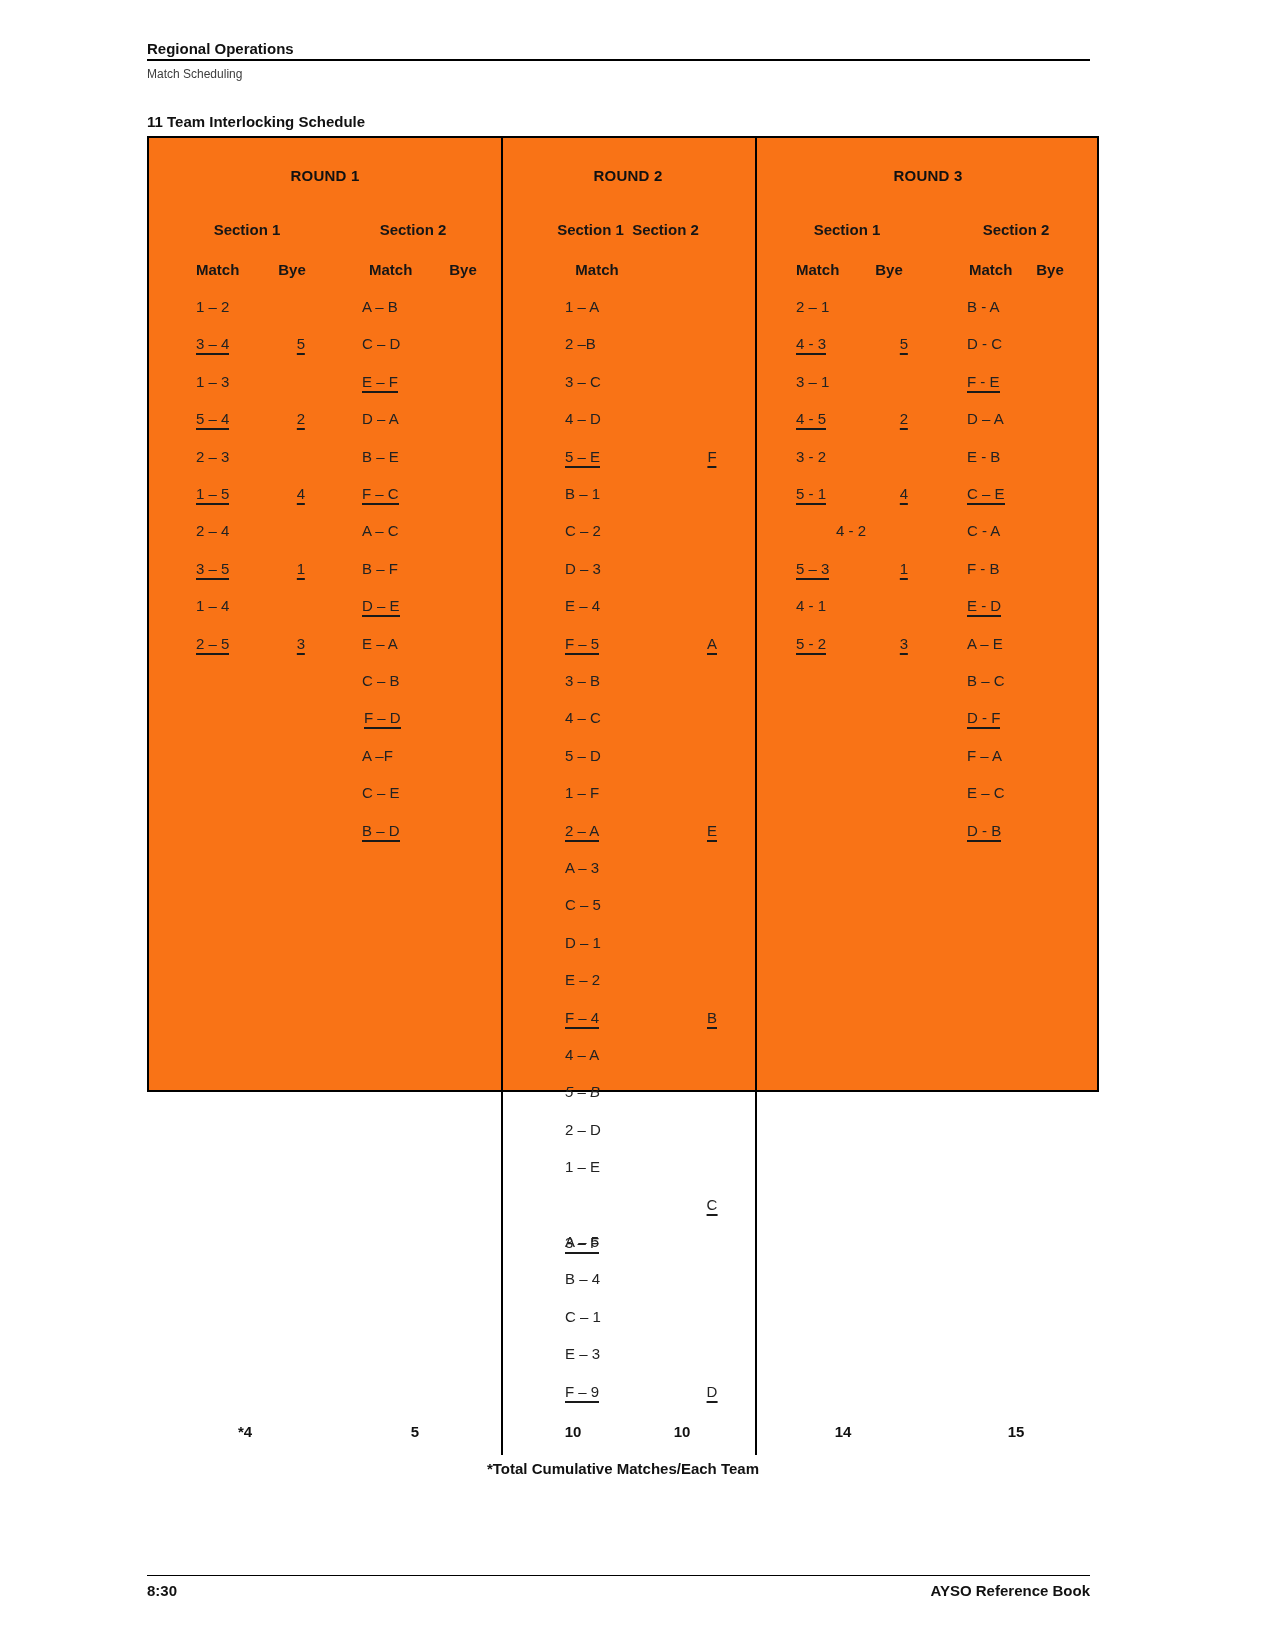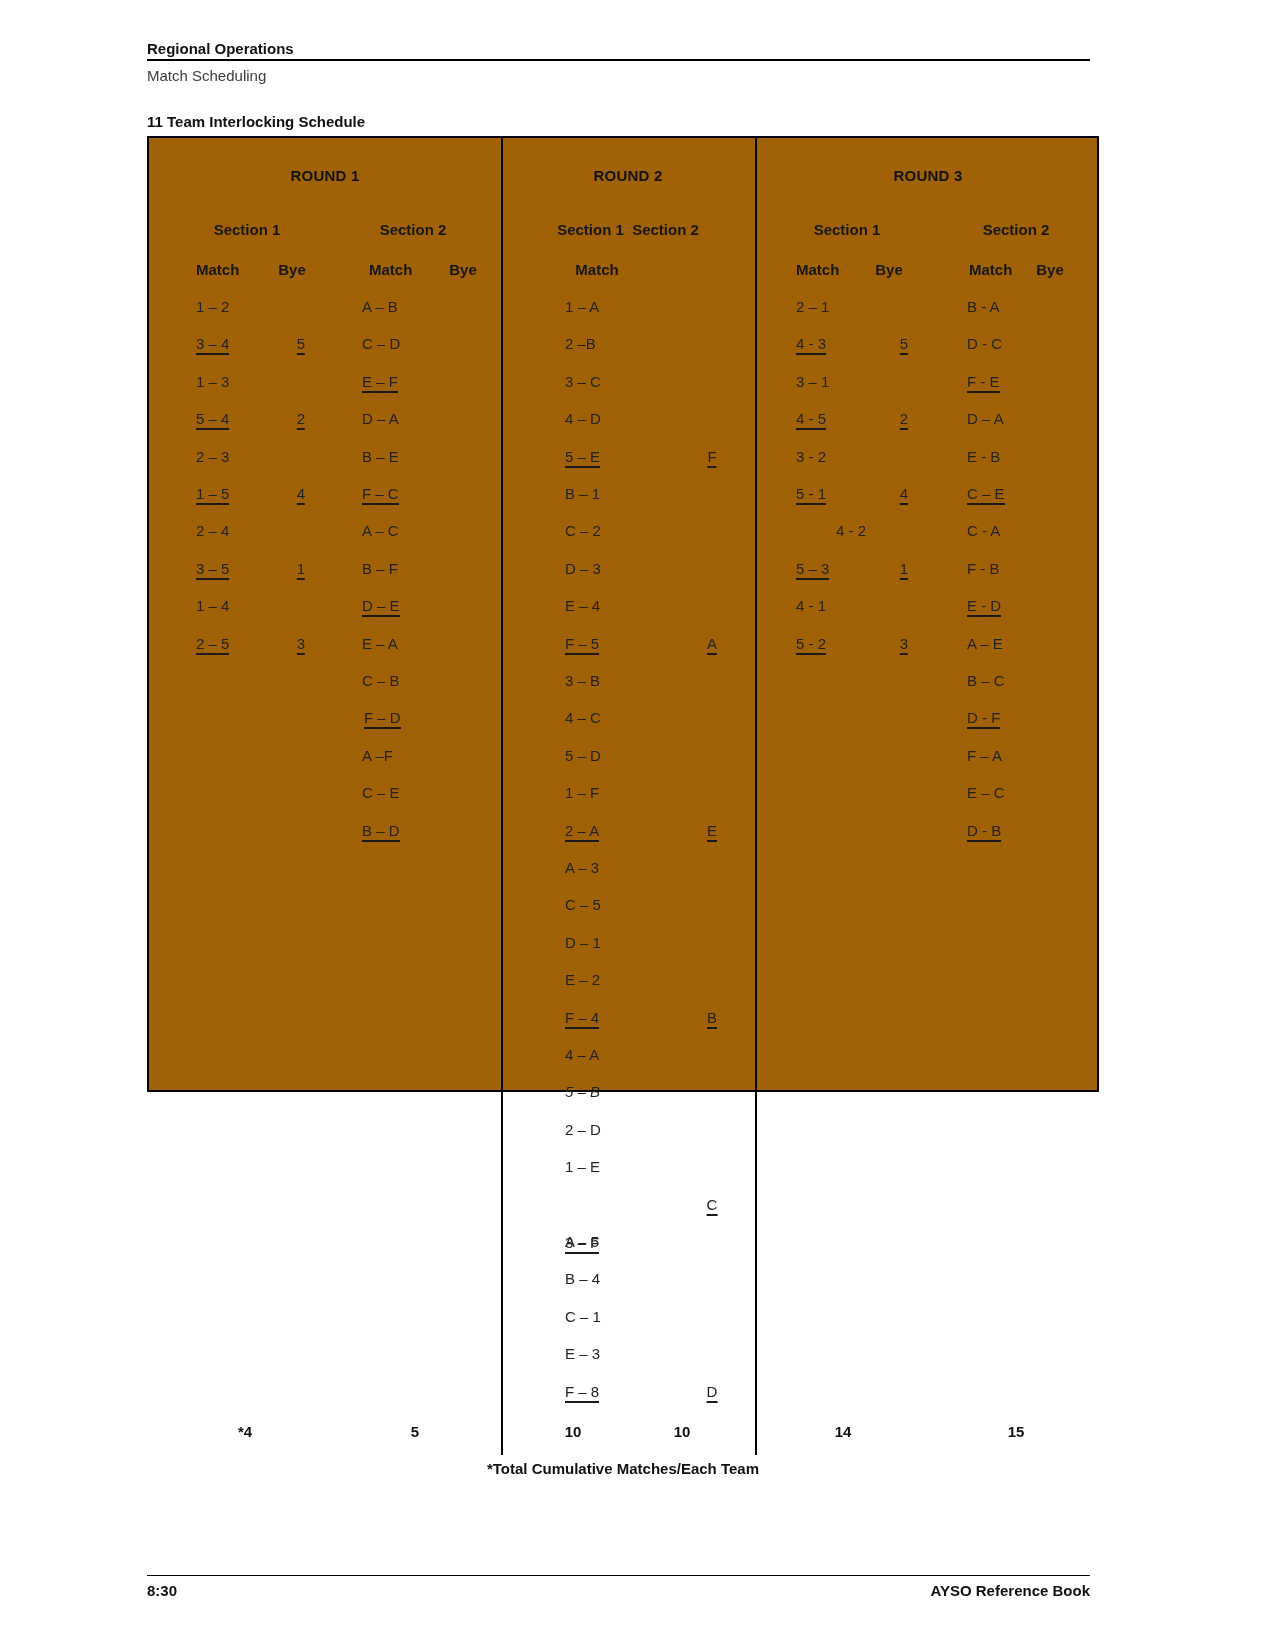--- a/index.html
+++ b/index.html
@@ -8,26 +8,26 @@
     font-family:"Liberation Sans", sans-serif; color:#1c1c1c; overflow:hidden;
     margin:0 auto;
   }
   .abs { position:absolute; }
   .cell { position:absolute; font-size:15px; line-height:20px; white-space:pre; color:#222; }
   .center { transform:translateX(-50%); }
   .u { border-bottom:2px solid #1a1a1a; padding-bottom:1px; }
   
   .doc-sec-title { left:147px; top:40px; font-size:15px; font-weight:bold; color:#111; }
   .doc-rule { left:147px; top:59px; width:943px; height:2px; background:#000; }
-  .doc-subsection { left:147px; top:67px; font-size:15px; color:#3d3d3d; }
+  .doc-subsection { left:147px; top:67px; font-size:12px; color:#3d3d3d; }
   .schedule-title { left:147px; top:113px; font-size:15px; font-weight:bold; color:#111; }
   
   .sched-table {
     left:147px; top:136px; width:952px; height:956px;
-    border:2px solid #000; box-sizing:border-box; position:absolute; background:#a16207;
+    border:2px solid #000; box-sizing:border-box; position:absolute; background:#f97316;
   }
   .vdiv { position:absolute; top:0; width:2px; height:1317px; background:#000; }
   .round-title { font-weight:bold; font-size:15px; letter-spacing:.2px; color:#111; }
   .sec-head { font-weight:bold; font-size:15px; color:#161616; }
   .col-head { font-weight:bold; font-size:15px; color:#161616; }
   .total-val { font-weight:bold; font-size:15px; color:#111; }
   .footnote { position:absolute; left:0; right:0; top:1322px; text-align:center;
               font-size:15px; font-weight:bold; color:#111; }
   
   .foot-rule { left:147px; top:1575px; width:943px; height:1px; background:#000; }
@@ -121,21 +121,21 @@
           <div class="cell " style="left: 64px; top: 907px;"><span class="">4 – A</span></div>
           <div class="cell " style="left: 64px; top: 944.4px; font-style: italic;"><span class="">5 – B</span></div>
           <div class="cell " style="left: 64px; top: 981.8px;"><span class="">2 – D</span></div>
           <div class="cell " style="left: 64px; top: 1019.2px;"><span class="">1 – E</span></div>
           <div class="cell " style="left: 64px; top: 1056.6px; margin-top: 38px;"><span class="u">3 – F</span></div>
           <div class="cell  center" style="left: 211px; top: 1056.6px;"><span class="u">C</span></div>
           <div class="cell " style="left: 64px; top: 1094px;"><span class="">A – 5</span></div>
           <div class="cell " style="left: 64px; top: 1131.4px;"><span class="">B – 4</span></div>
           <div class="cell " style="left: 64px; top: 1168.8px;"><span class="">C – 1</span></div>
           <div class="cell " style="left: 64px; top: 1206.2px;"><span class="">E – 3</span></div>
-          <div class="cell " style="left: 64px; top: 1243.6px;"><span class="u">F – 8</span></div>
+          <div class="cell " style="left: 64px; top: 1243.6px;"><span class="u">F – 9</span></div>
           <div class="cell  center" style="left: 211px; top: 1243.6px;"><span class="u">D</span></div>
           <div class="cell total-val center" style="left: 72px; top: 1284px;">10</div>
           <div class="cell total-val center" style="left: 181px; top: 1284px;">10</div>
         </div>
         <div style="position: absolute; top: 0px; left: 606px; width: 346px; height: 100%;">
           <div class="cell round-title center" style="left: 173px; top: 28px;">ROUND 3</div>
           <div class="cell sec-head center" style="left: 92px; top: 82px;">Section 1</div>
           <div class="cell sec-head center" style="left: 261px; top: 82px;">Section 2</div>
           <div class="cell col-head" style="left: 41px; top: 122px;">Match</div>
           <div class="cell col-head center" style="left: 134px; top: 122px;">Bye</div>

